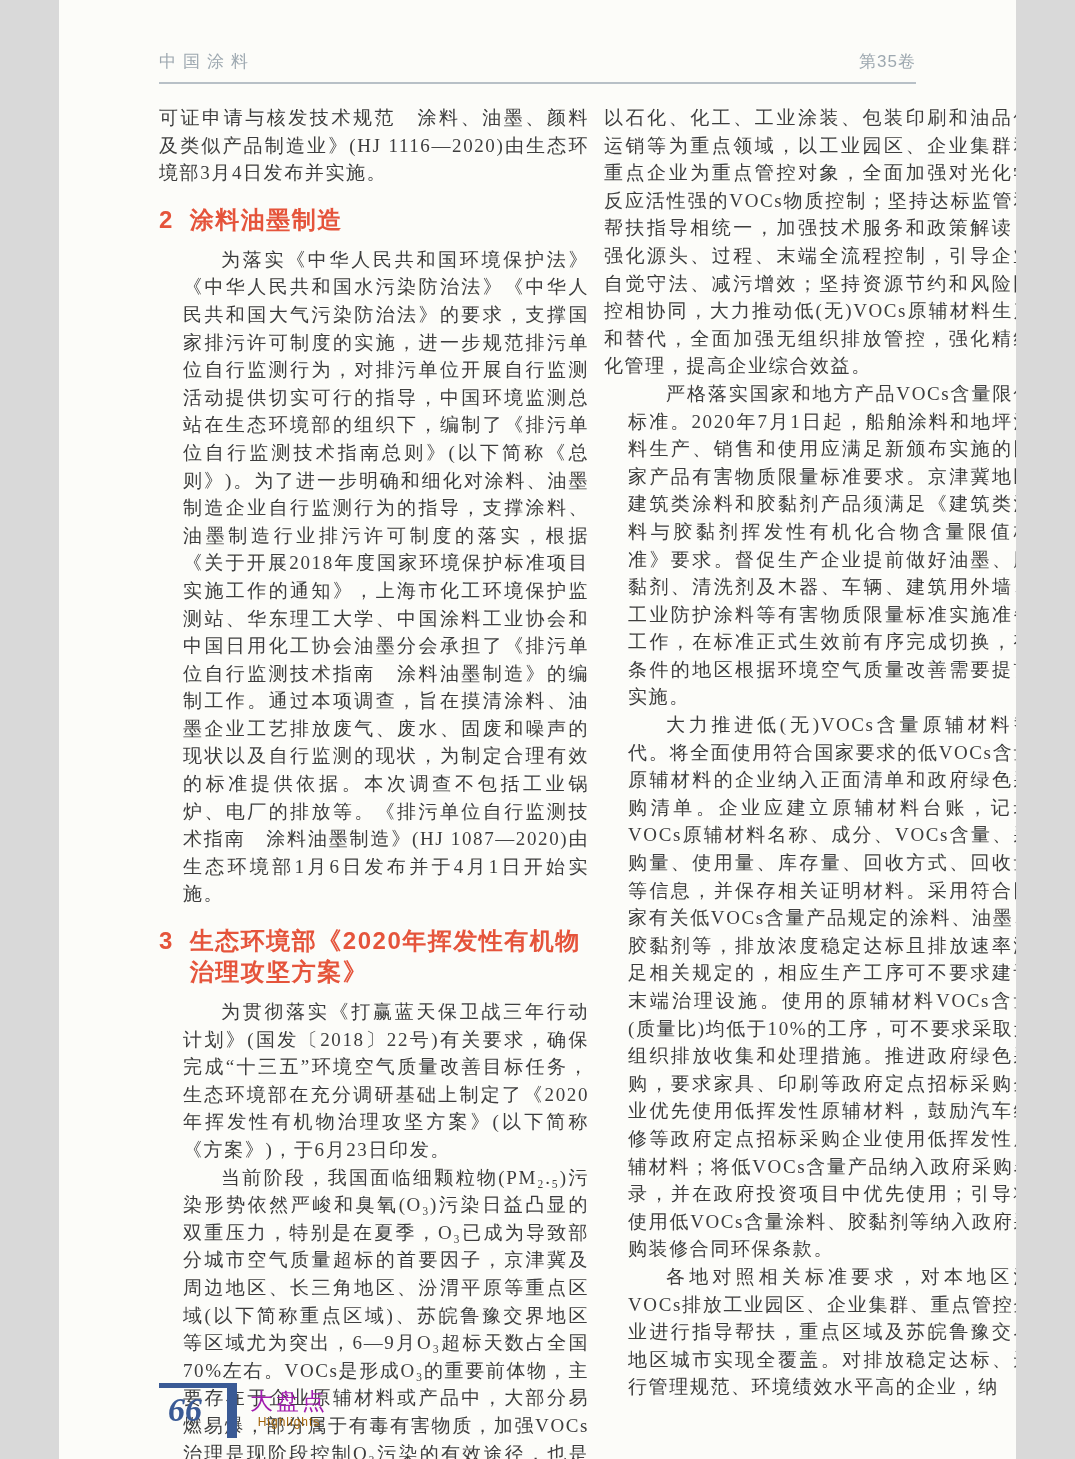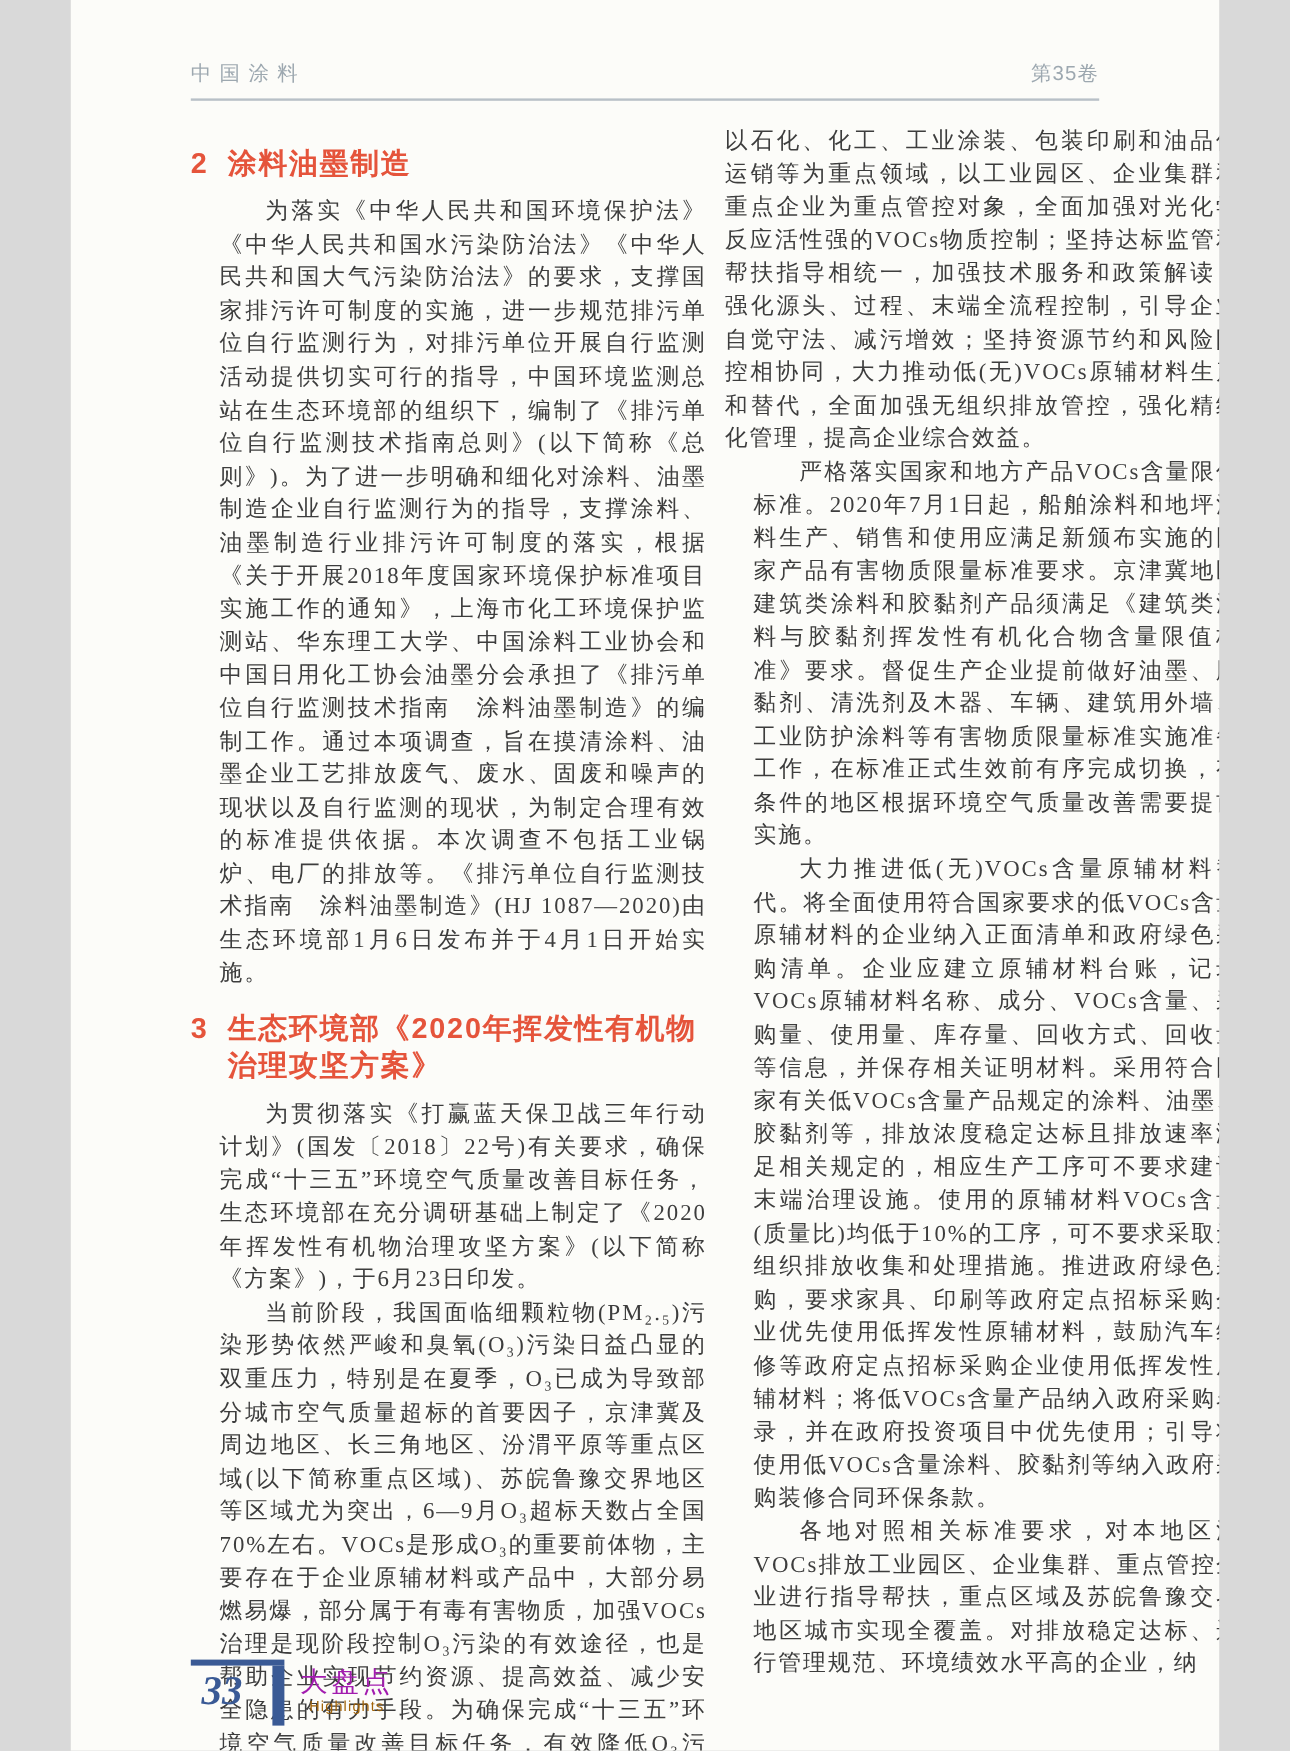--- a/index.html
+++ b/index.html
@@ -89,20 +89,21 @@
 <div class="page">
 
   <header class="page-header">
     <span class="journal-name">中国涂料</span>
     <span class="volume-label">第35卷</span>
   </header>
 
   <main class="page-body">
 
     <div class="col">
+      <p class="cont">可证申请与核发技术规范　涂料、油墨、颜料及类似产品制造业》(HJ 1116—2020)由生态环境部3月4日发布并实施。</p>
 
       <h2 class="sec">
         <span class="sec-num">2</span>
         <span class="sec-title">涂料油墨制造</span>
       </h2>
 
       <p class="ind">为落实《中华人民共和国环境保护法》《中华人民共和国水污染防治法》《中华人民共和国大气污染防治法》的要求，支撑国家排污许可制度的实施，进一步规范排污单位自行监测行为，对排污单位开展自行监测活动提供切实可行的指导，中国环境监测总站在生态环境部的组织下，编制了《排污单位自行监测技术指南总则》(以下简称《总则》)。为了进一步明确和细化对涂料、油墨制造企业自行监测行为的指导，支撑涂料、油墨制造行业排污许可制度的落实，根据《关于开展2018年度国家环境保护标准项目实施工作的通知》，上海市化工环境保护监测站、华东理工大学、中国涂料工业协会和中国日用化工协会油墨分会承担了《排污单位自行监测技术指南　涂料油墨制造》的编制工作。通过本项调查，旨在摸清涂料、油墨企业工艺排放废气、废水、固废和噪声的现状以及自行监测的现状，为制定合理有效的标准提供依据。本次调查不包括工业锅炉、电厂的排放等。《排污单位自行监测技术指南　涂料油墨制造》(HJ 1087—2020)由生态环境部1月6日发布并于4月1日开始实施。</p>
 
       <h2 class="sec">
         <span class="sec-num">3</span>
@@ -118,21 +119,21 @@
       <p class="cont">以石化、化工、工业涂装、包装印刷和油品储运销等为重点领域，以工业园区、企业集群和重点企业为重点管控对象，全面加强对光化学反应活性强的VOCs物质控制；坚持达标监管和帮扶指导相统一，加强技术服务和政策解读，强化源头、过程、末端全流程控制，引导企业自觉守法、减污增效；坚持资源节约和风险防控相协同，大力推动低(无)VOCs原辅材料生产和替代，全面加强无组织排放管控，强化精细化管理，提高企业综合效益。</p>
       <p class="ind">严格落实国家和地方产品VOCs含量限值标准。2020年7月1日起，船舶涂料和地坪涂料生产、销售和使用应满足新颁布实施的国家产品有害物质限量标准要求。京津冀地区建筑类涂料和胶黏剂产品须满足《建筑类涂料与胶黏剂挥发性有机化合物含量限值标准》要求。督促生产企业提前做好油墨、胶黏剂、清洗剂及木器、车辆、建筑用外墙、工业防护涂料等有害物质限量标准实施准备工作，在标准正式生效前有序完成切换，有条件的地区根据环境空气质量改善需要提前实施。</p>
       <p class="ind">大力推进低(无)VOCs含量原辅材料替代。将全面使用符合国家要求的低VOCs含量原辅材料的企业纳入正面清单和政府绿色采购清单。企业应建立原辅材料台账，记录VOCs原辅材料名称、成分、VOCs含量、采购量、使用量、库存量、回收方式、回收量等信息，并保存相关证明材料。采用符合国家有关低VOCs含量产品规定的涂料、油墨、胶黏剂等，排放浓度稳定达标且排放速率满足相关规定的，相应生产工序可不要求建设末端治理设施。使用的原辅材料VOCs含量(质量比)均低于10%的工序，可不要求采取无组织排放收集和处理措施。推进政府绿色采购，要求家具、印刷等政府定点招标采购企业优先使用低挥发性原辅材料，鼓励汽车维修等政府定点招标采购企业使用低挥发性原辅材料；将低VOCs含量产品纳入政府采购名录，并在政府投资项目中优先使用；引导将使用低VOCs含量涂料、胶黏剂等纳入政府采购装修合同环保条款。</p>
       <p class="ind">各地对照相关标准要求，对本地区涉VOCs排放工业园区、企业集群、重点管控企业进行指导帮扶，重点区域及苏皖鲁豫交界地区城市实现全覆盖。对排放稳定达标、运行管理规范、环境绩效水平高的企业，纳</p>
     </div>
 
   </main>
 
   <footer class="page-footer">
     <div class="corner-mark">
-      <span class="page-number">33</span>
+      <span class="page-number">66</span>
     </div>
     <div class="footer-section">
       <div class="footer-section-cn">大盘点</div>
       <div class="footer-section-en">Highlights</div>
     </div>
   </footer>
 
 </div>
 
 </body></html>

